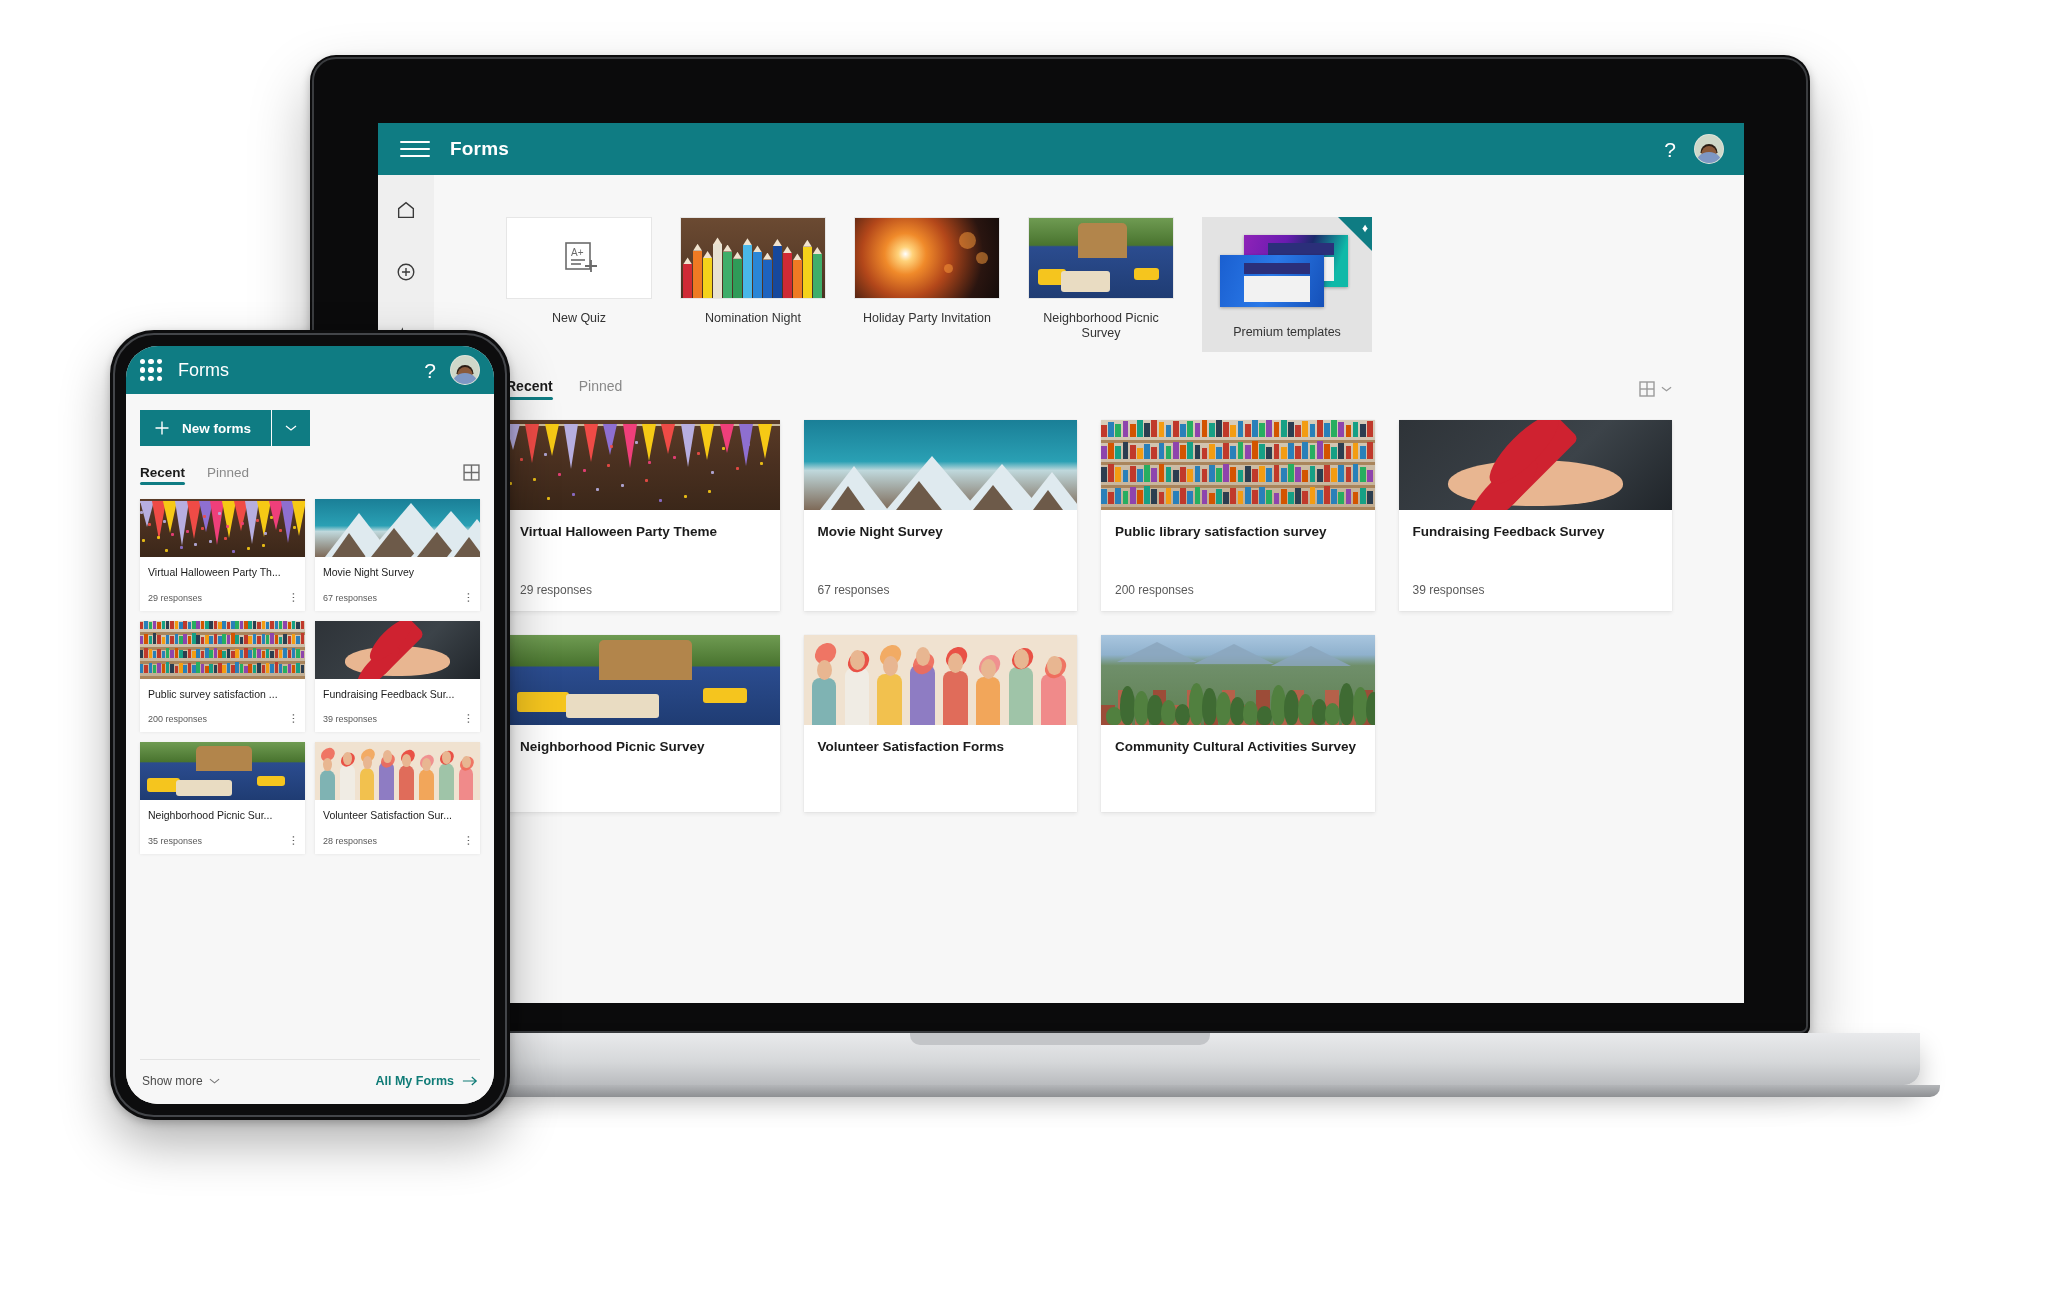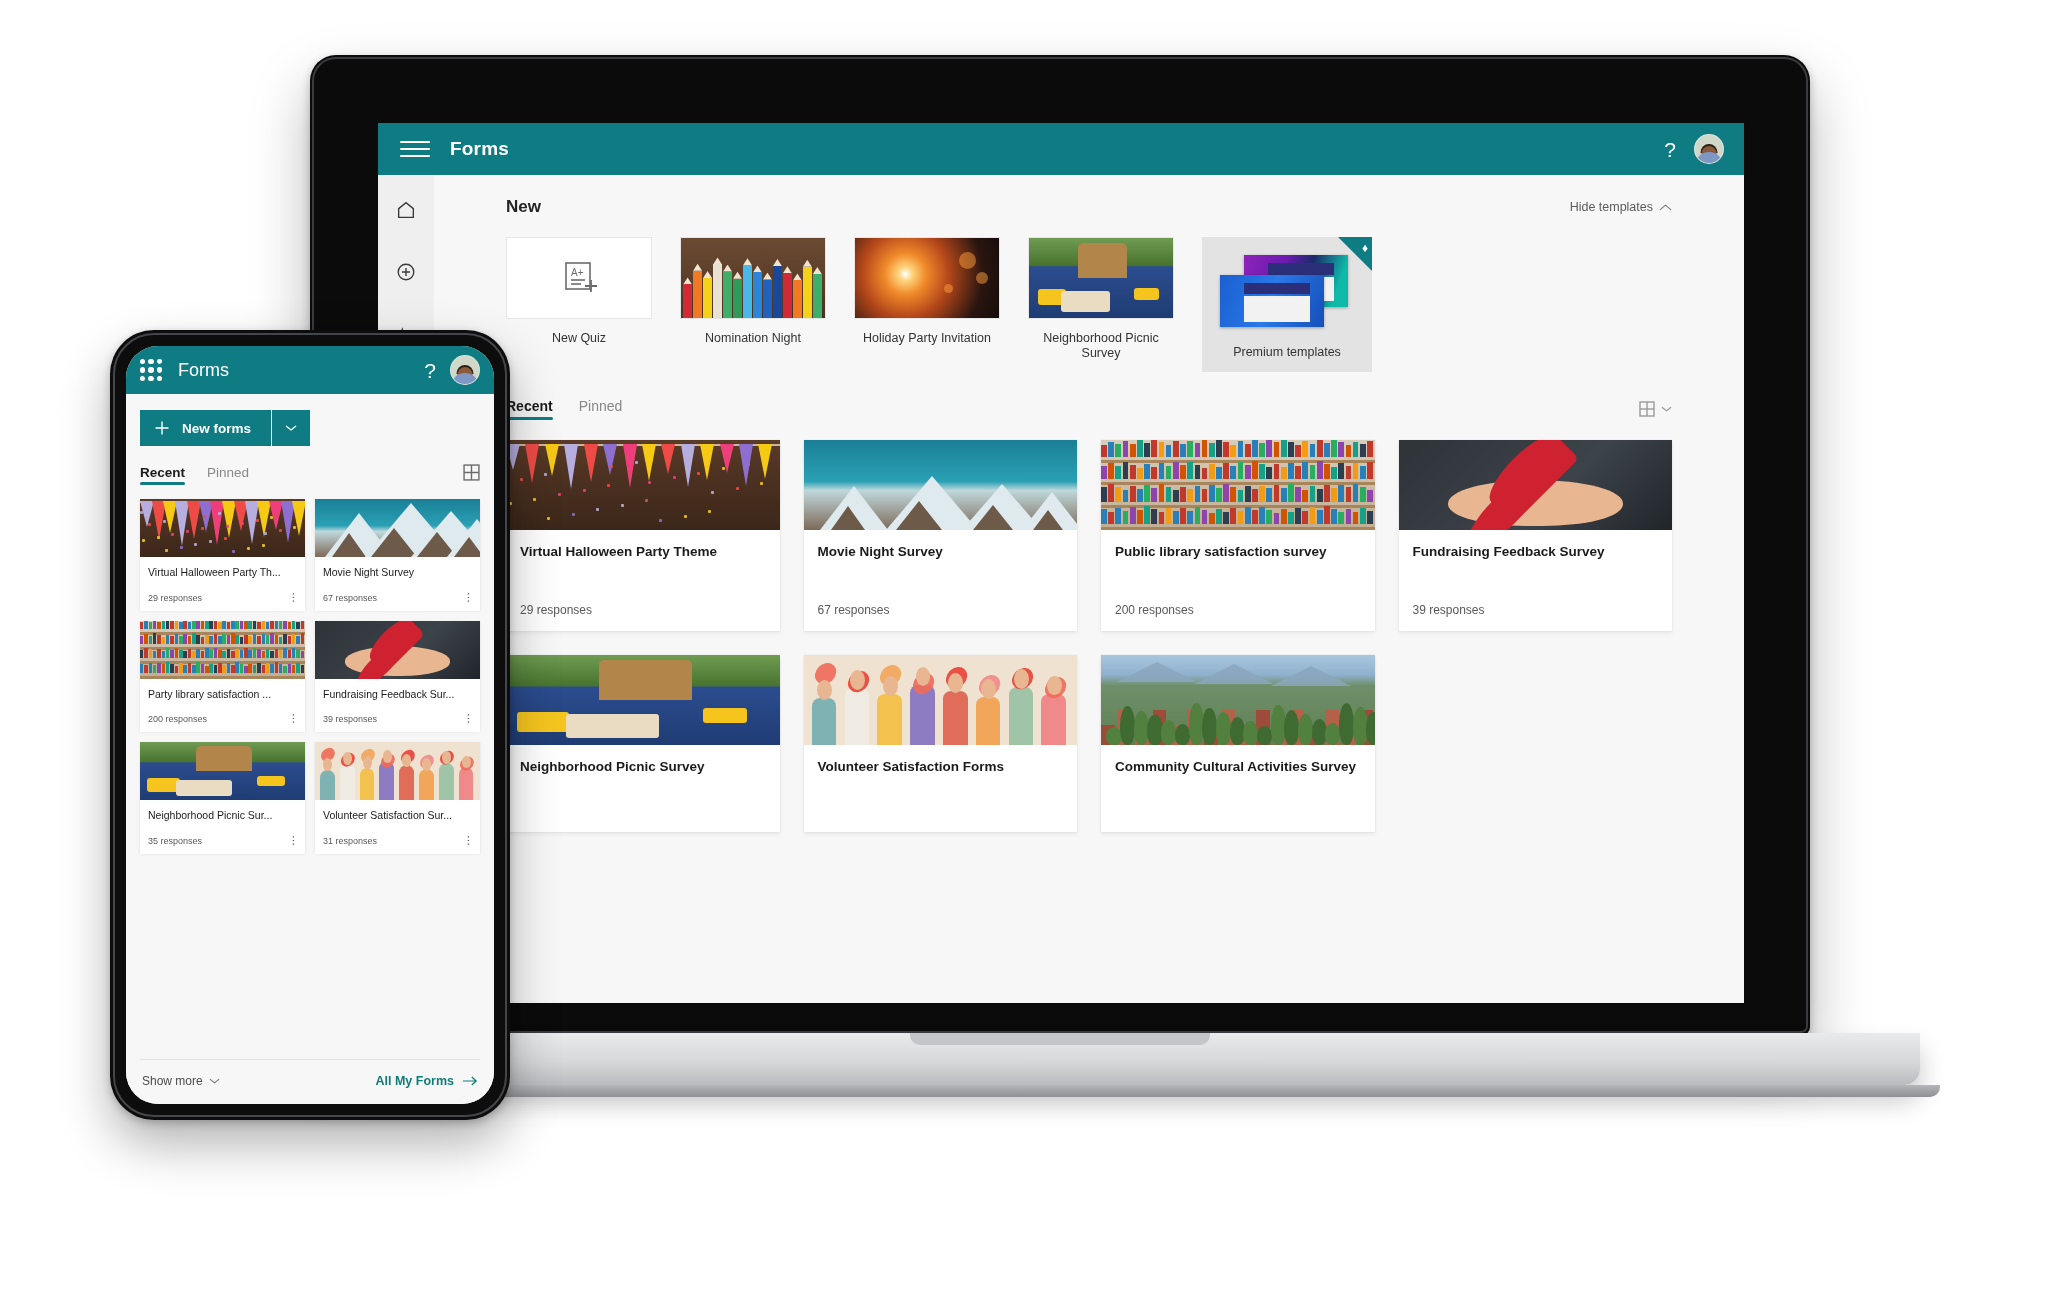--- a/index.html
+++ b/index.html
@@ -239,29 +239,20 @@
               <div class="rbtn">
                 <svg width="22" height="22" viewBox="0 0 24 24" fill="none" stroke="#3a3a3a" stroke-width="1.5">
                   <path d="M3 12h3l2-5 3 11 3-8 2 2h5"></path>
                 </svg>
               </div>
             </div>
 
             <div class="content">
 
               <div class="sec-new">
-                <div class="sec-head">
-                  <div class="sec-title">New</div>
-                  <div class="hide-templates">
-                    <span>Hide templates</span>
-                    <svg width="13" height="9" viewBox="0 0 14 9">
-                      <path d="M1 7 7 2l6 5" fill="none" stroke="#777" stroke-width="1.2"></path>
-                    </svg>
-                  </div>
-                </div>
 
                 <div class="tpl-row">
 
 
                   <div class="tpl">
                     <div class="thumb">
                       <svg width="46" height="46" viewBox="0 0 46 46" fill="none" stroke="#6b6b6b" stroke-width="1.6">
                         <rect x="10" y="8" width="24" height="26"></rect>
                         <text x="15" y="21" font-size="10" fill="#6b6b6b" stroke="none" font-family="Liberation Sans, sans-serif">A+</text>
                         <line x1="15" y1="25" x2="29" y2="25"></line>
@@ -1043,21 +1034,21 @@
                     <div style="position: absolute; bottom: 3px; left: 81.53%; width: 2.1%; height: 90%; background: rgb(192, 57, 43);"></div>
                     <div style="position: absolute; bottom: 3px; left: 84.16%; width: 2.1%; height: 75%; background: rgb(41, 128, 185);"></div>
                     <div style="position: absolute; bottom: 3px; left: 86.79%; width: 2.1%; height: 60%; background: rgb(39, 174, 96);"></div>
                     <div style="position: absolute; bottom: 3px; left: 89.42%; width: 2.1%; height: 79%; background: rgb(142, 68, 173);"></div>
                     <div style="position: absolute; bottom: 3px; left: 92.05%; width: 2.1%; height: 64%; background: rgb(211, 84, 0);"></div>
                     <div style="position: absolute; bottom: 3px; left: 94.68%; width: 2.1%; height: 83%; background: rgb(22, 160, 133);"></div>
                     <div style="position: absolute; bottom: 3px; left: 97.31%; width: 2.1%; height: 68%; background: rgb(44, 62, 80);"></div>
                   </div>
                 </div>
               </div>
-            <div class="title">Party library satisfaction ...</div>
+            <div class="title">Public survey satisfaction ...</div>
             <div class="foot">
               <span class="resp">200 responses</span>
               <span class="dots">⋯</span>
             </div>
           </div>
 
           <div class="ph-card">
             <div class="pic">
               <div class="art art-heart">
                   <div class="hand"></div>
@@ -1111,21 +1102,21 @@
                   <div style="position: absolute; bottom: 0px; left: 75%; width: 9%; height: 64%; background: rgb(159, 196, 168); border-radius: 8px 8px 0px 0px;"></div>
                   <div style="position: absolute; left: 76.5%; top: 14%; width: 7%; height: 26%; background: rgb(232, 68, 58); border-radius: 50% 50% 48% 48%; transform: rotate(45deg); opacity: 0.92;"></div>
                   <div style="position: absolute; left: 77%; bottom: 62%; width: 5.4%; height: 22%; background: rgb(232, 182, 145); border-radius: 50%;"></div>
                   <div style="position: absolute; bottom: 0px; left: 87%; width: 9%; height: 57%; background: rgb(240, 138, 138); border-radius: 8px 8px 0px 0px;"></div>
                   <div style="position: absolute; left: 88.5%; top: 23%; width: 7%; height: 26%; background: rgb(239, 107, 90); border-radius: 50% 50% 48% 48%; transform: rotate(45deg); opacity: 0.92;"></div>
                   <div style="position: absolute; left: 89%; bottom: 55%; width: 5.4%; height: 22%; background: rgb(232, 182, 145); border-radius: 50%;"></div>
                 </div>
               </div>
             <div class="title">Volunteer Satisfaction Sur...</div>
             <div class="foot">
-              <span class="resp">31 responses</span>
+              <span class="resp">28 responses</span>
               <span class="dots">⋯</span>
             </div>
           </div>
 
         </div>
 
         <div class="ph-foot">
           <div class="showmore">
             <span>Show more</span>
             <svg width="11" height="8" viewBox="0 0 12 8">

